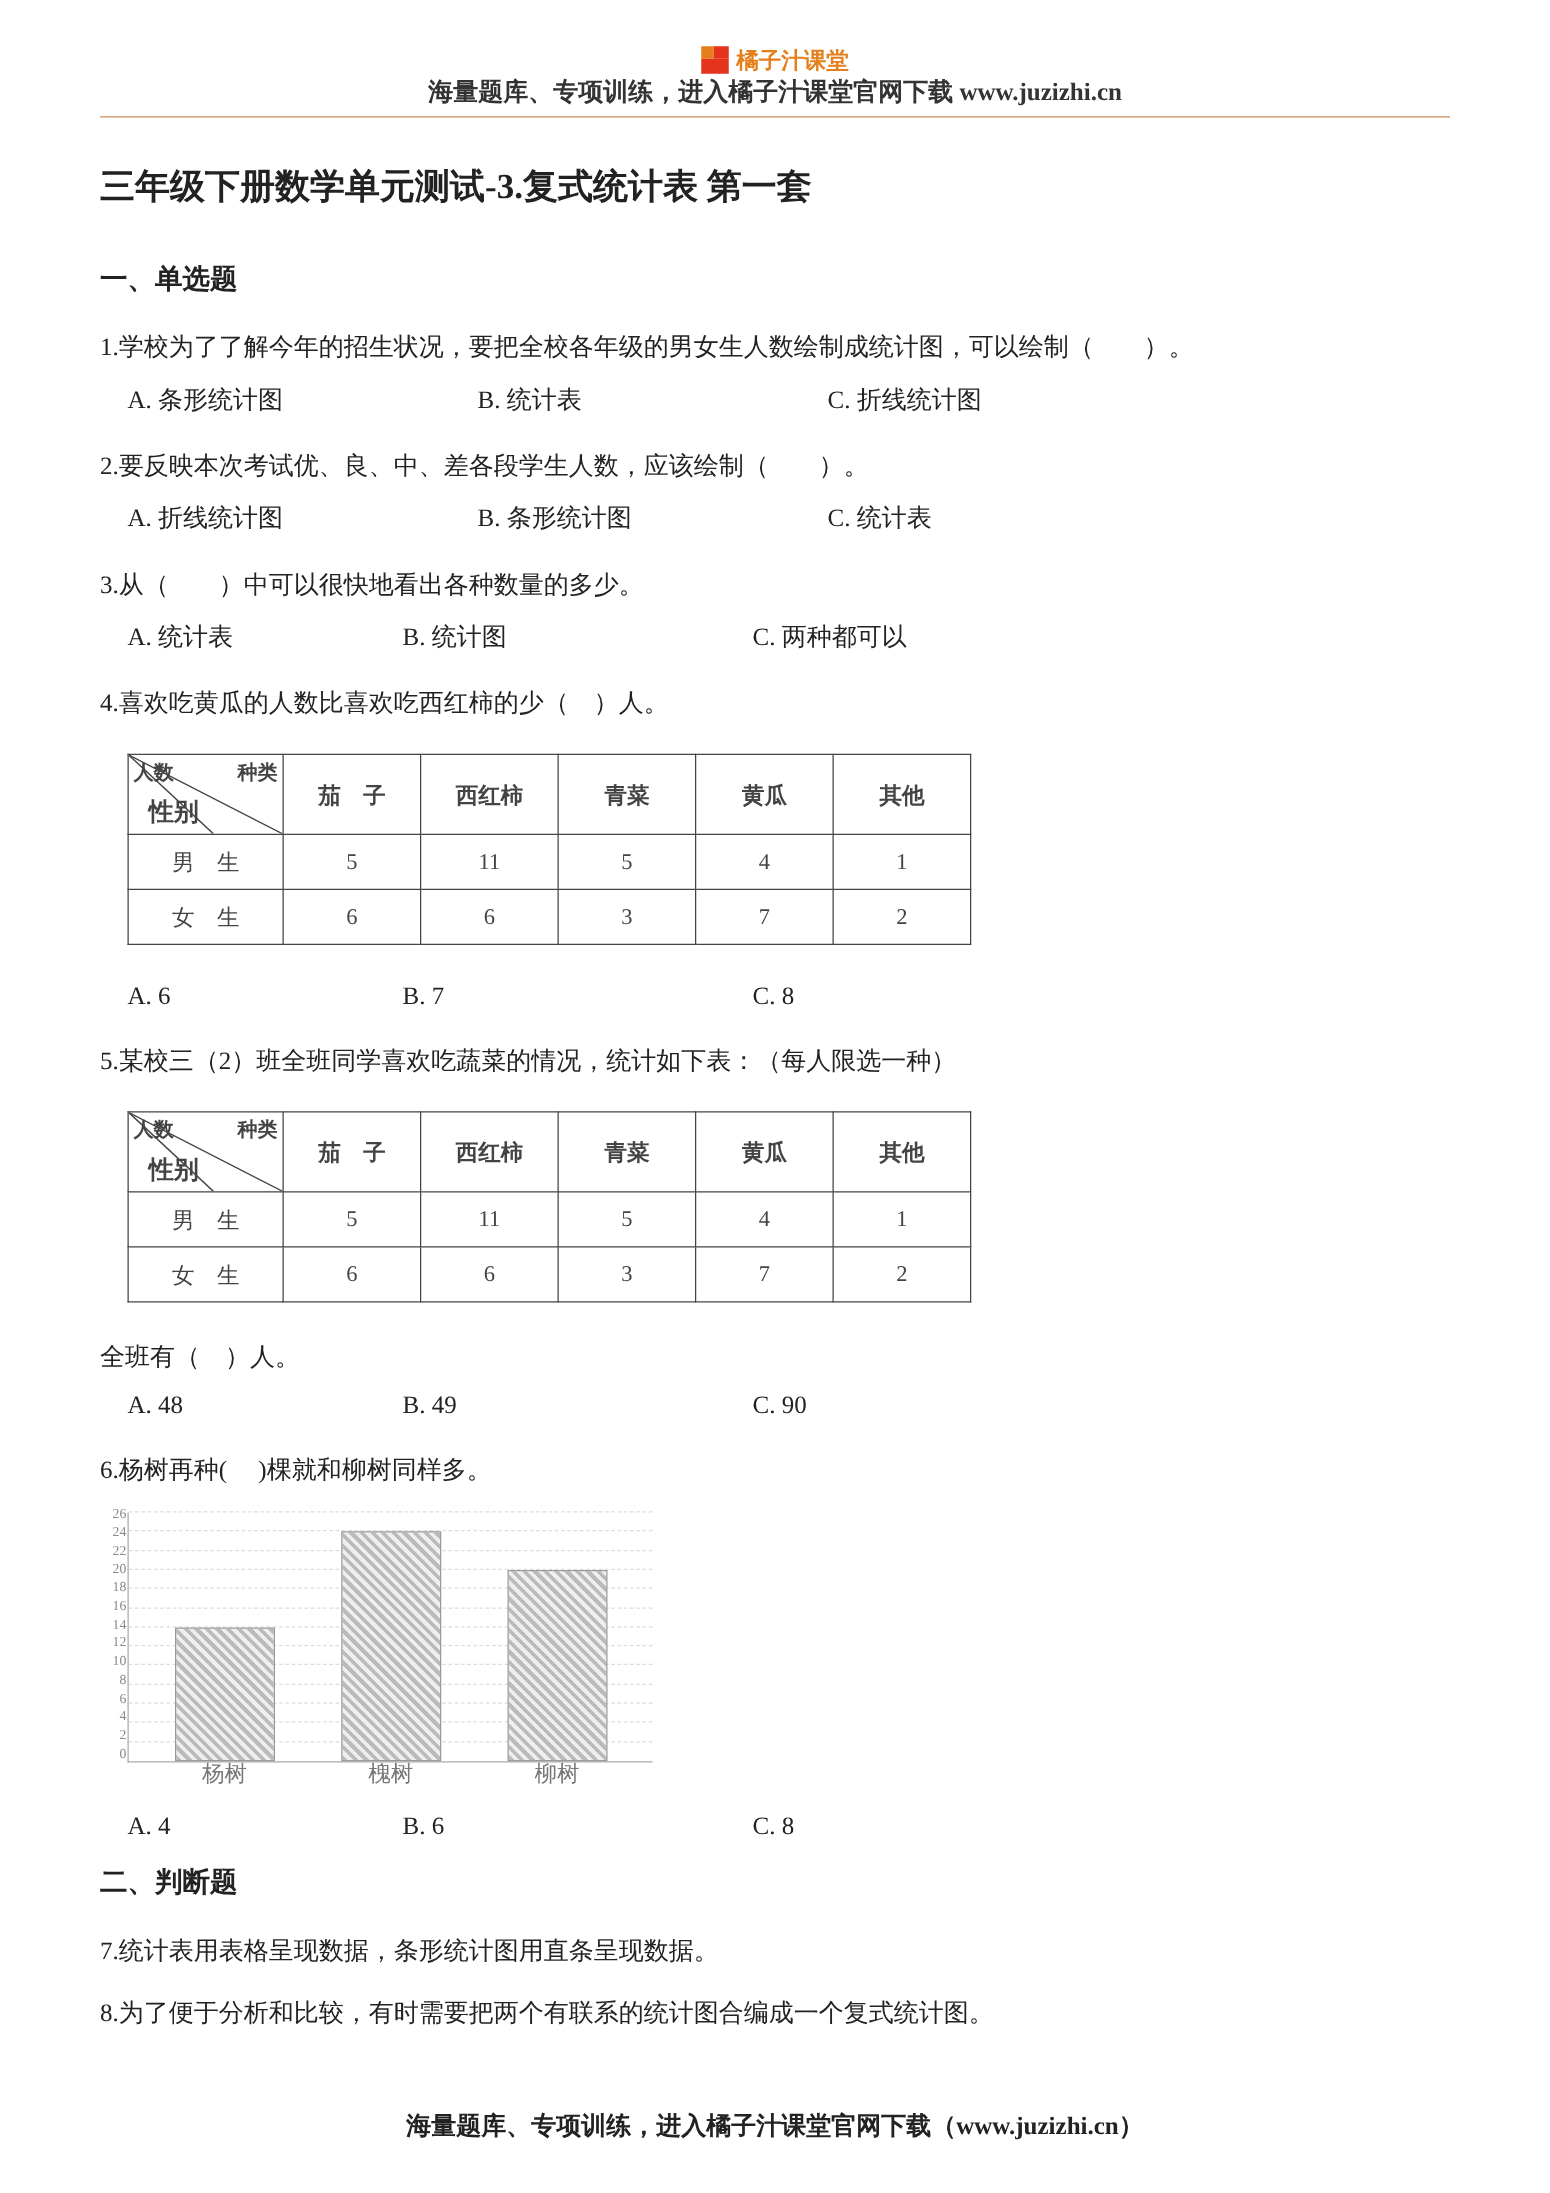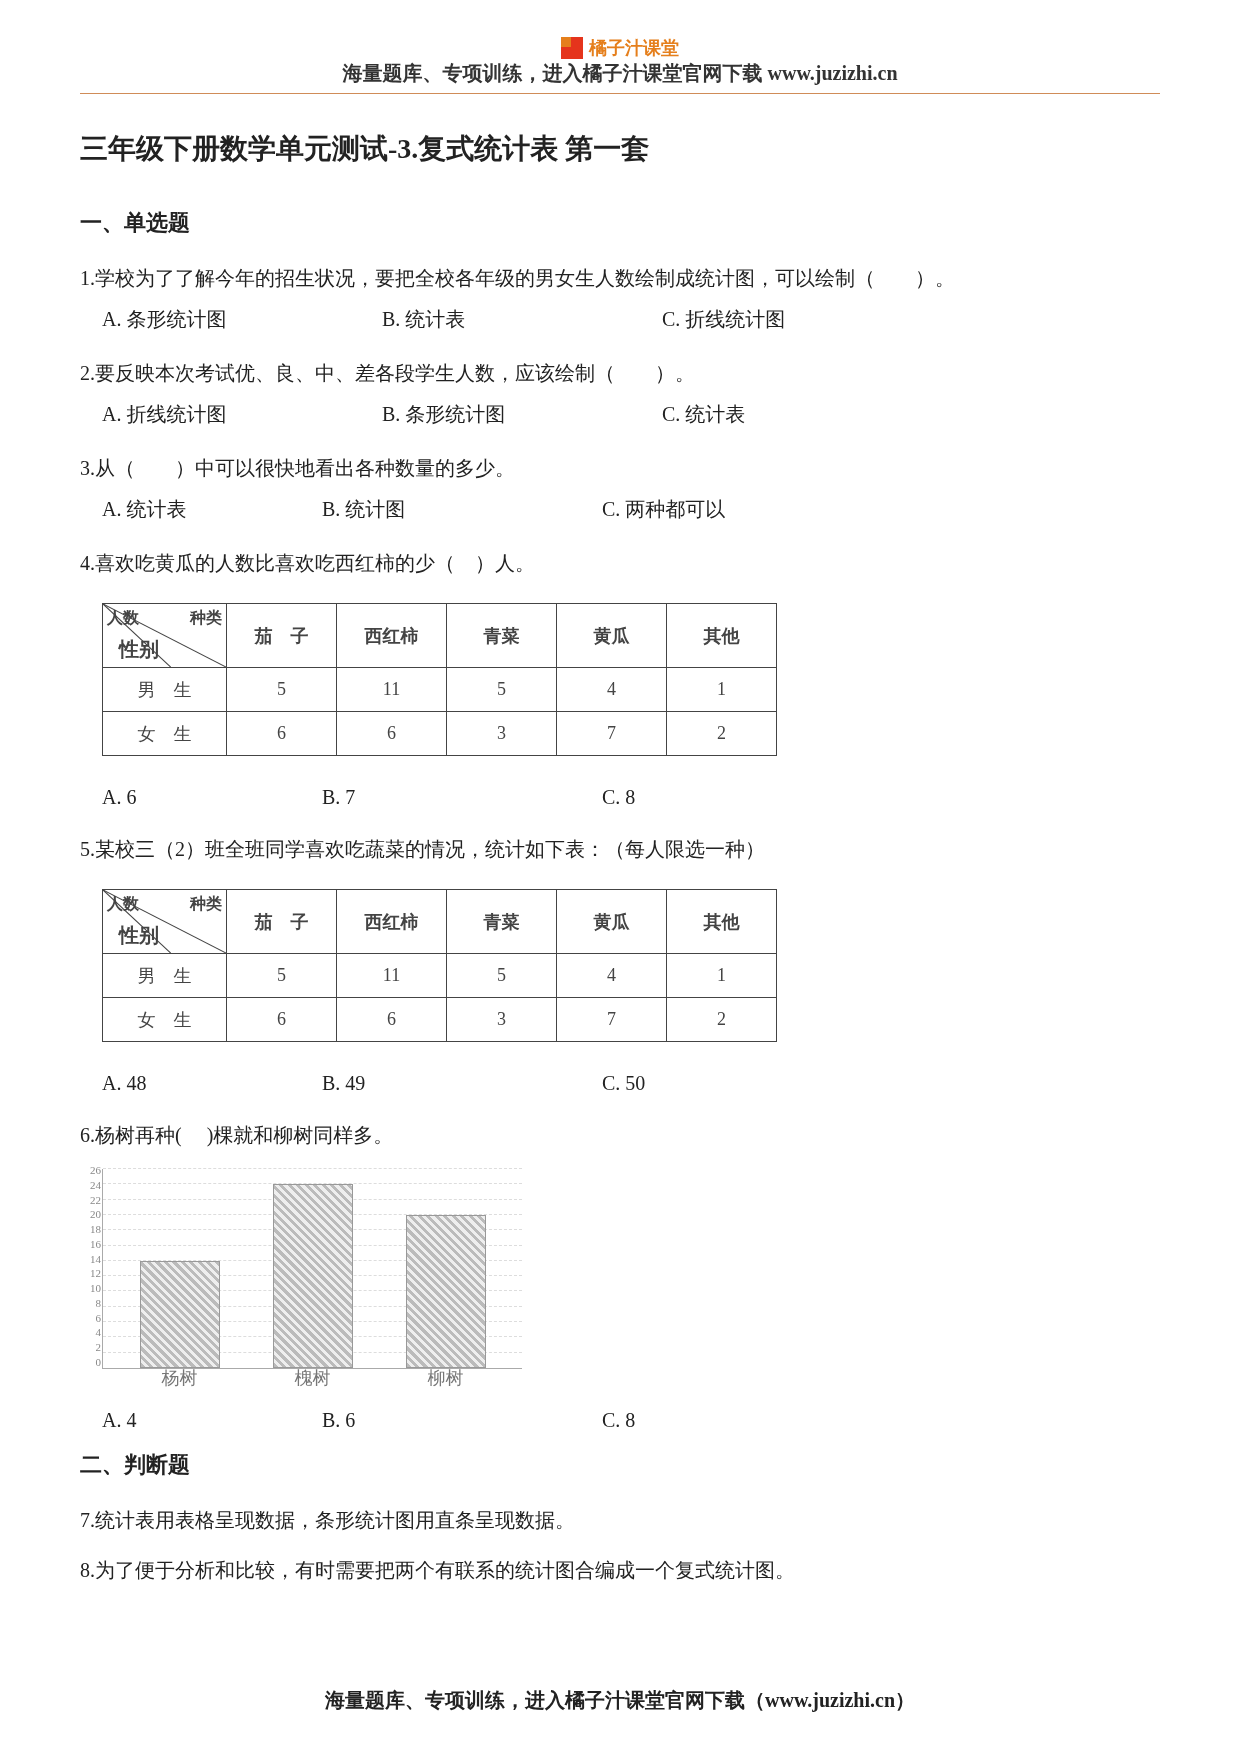--- a/index.html
+++ b/index.html
@@ -169,24 +169,25 @@
             <td>女　生</td>
             <td>6</td>
             <td>6</td>
             <td>3</td>
             <td>7</td>
             <td>2</td>
           </tr>
         </tbody>
       </table>
   </div>
+  <div class="subtext">全班有（　）人。</div>
   <div class="opts">
     <span class="opt short">A. 48</span>
     <span class="opt">B. 49</span>
-    <span class="opt">C. 50</span>
+    <span class="opt">C. 90</span>
   </div>
 
   <div class="q">6.杨树再种(　 )棵就和柳树同样多。</div>
   <div class="chart-box" id="chart">
     <div class="ylabels" id="ylabels">
         <span>26</span>
         <span>24</span>
         <span>22</span>
         <span>20</span>
         <span>18</span>

